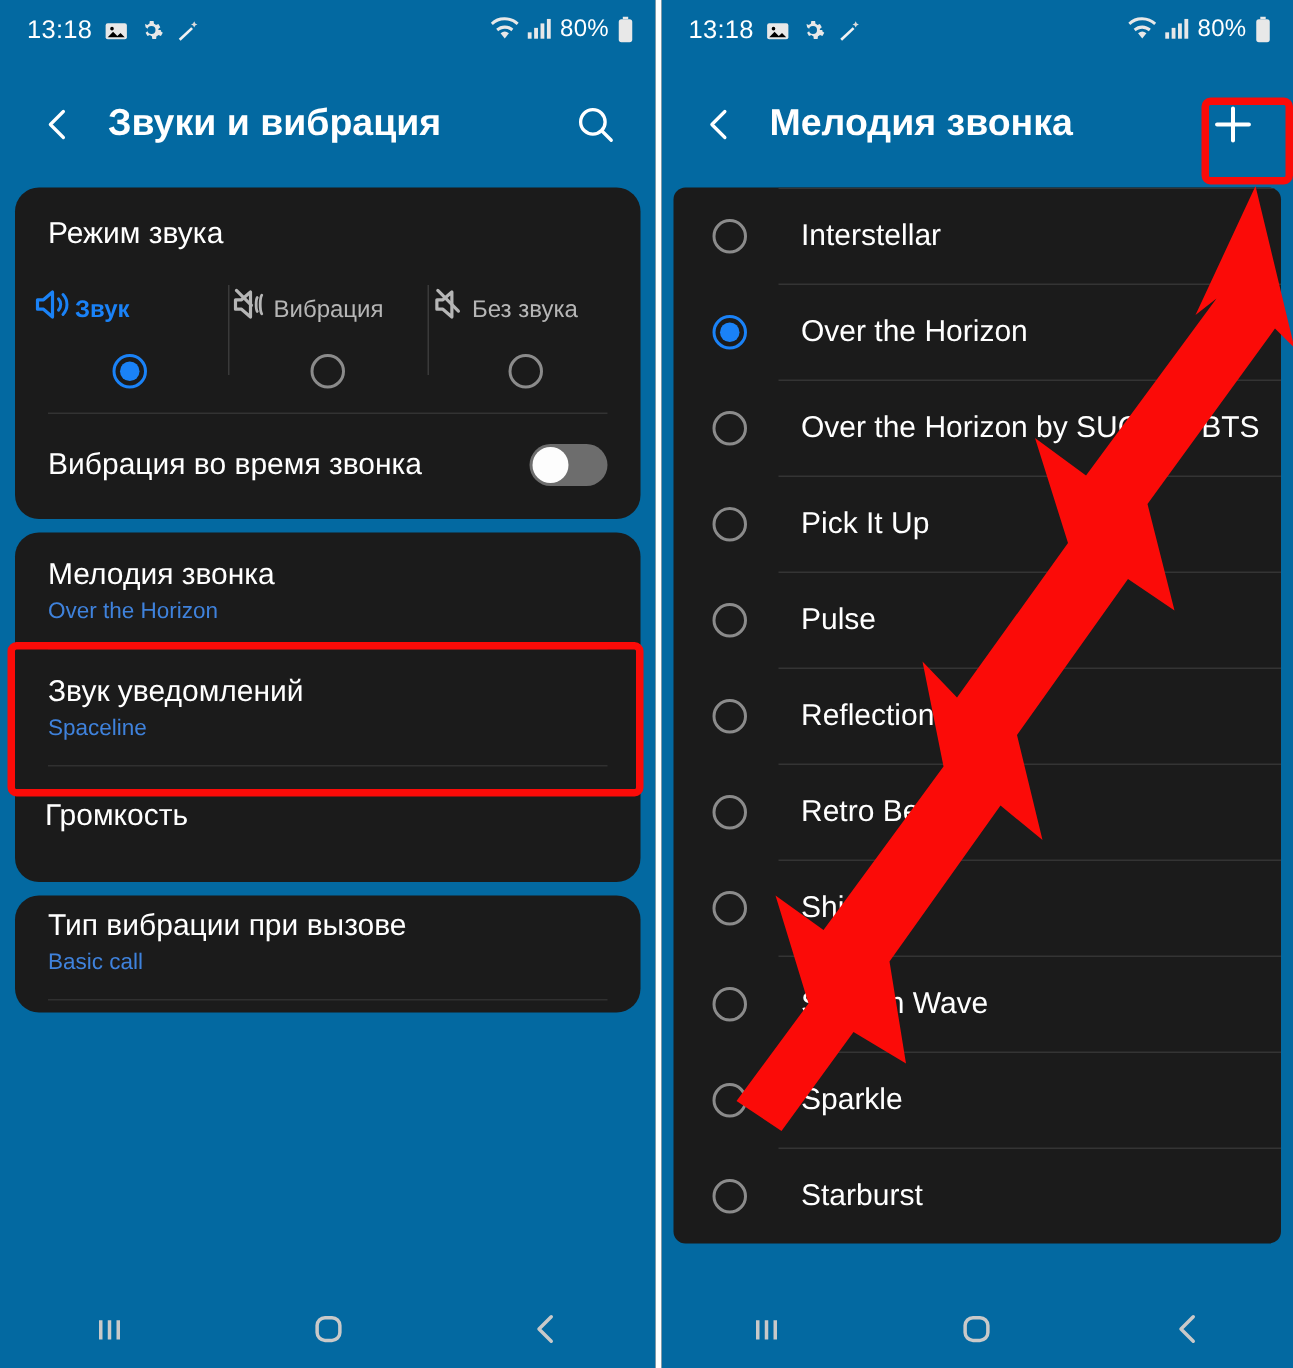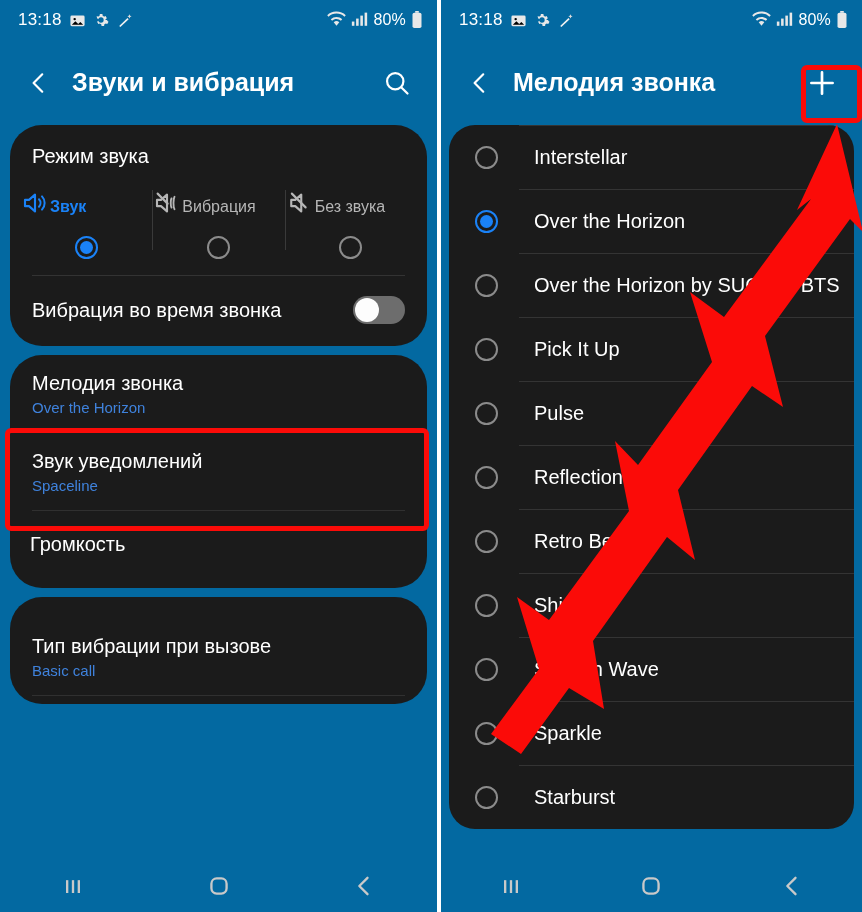--- a/index.html
+++ b/index.html
@@ -80,21 +80,21 @@
     border: 5px solid #fb0b08;
     border-radius: 6px;
     box-sizing: border-box;
     pointer-events: none;
     z-index: 30;
   }
 
   
   .card {
     background: #1b1b1b;
-    border-radius: 32px;
+    border-radius: 16px;
     margin: 0 10px 9px 10px;
     overflow: hidden;
   }
   .card-title {
     font-size: 20px;
     padding: 20px 22px 4px 22px;
     color: #fff;
   }
 
   
@@ -175,21 +175,21 @@
   .srow-sub {
     font-size: 15px;
     color: #3f82dc;
     margin-top: 4px;
   }
   .srow-sep { height: 1px; background: #303030; margin: 0 22px; }
 
   
   .list-card {
     background: #1b1b1b;
-    border-radius: 26px;
+    border-radius: 8px;
     margin: 0 8px;
     overflow: hidden;
   }
   .lrow {
     display: flex;
     align-items: center;
     height: 64px;
     padding-left: 26px;
     position: relative;
   }
@@ -362,21 +362,21 @@
       <div class="srow-title">Звук уведомлений</div>
       <div class="srow-sub">Spaceline</div>
     </div>
     <div class="srow-sep"></div>
     <div class="srow" style="padding-top:22px;padding-bottom:26px;padding-left:20px;">
       <div class="srow-title">Громкость</div>
     </div>
   </div>
 
   <div class="card" style="padding-bottom:8px;">
-    <div class="srow" style="padding-top:38px;">
+    <div class="srow" style="padding-top:9px;">
       <div class="srow-title">Тип вибрации при вызове</div>
       <div class="srow-sub">Basic call</div>
     </div>
     <div class="srow-sep"></div>
   </div>
 
   <div class="hl-box" style="left:5px; top:428px; width:424px; height:103px;"></div>
 
   <div class="navbar">
     <div class="nav-btn">

